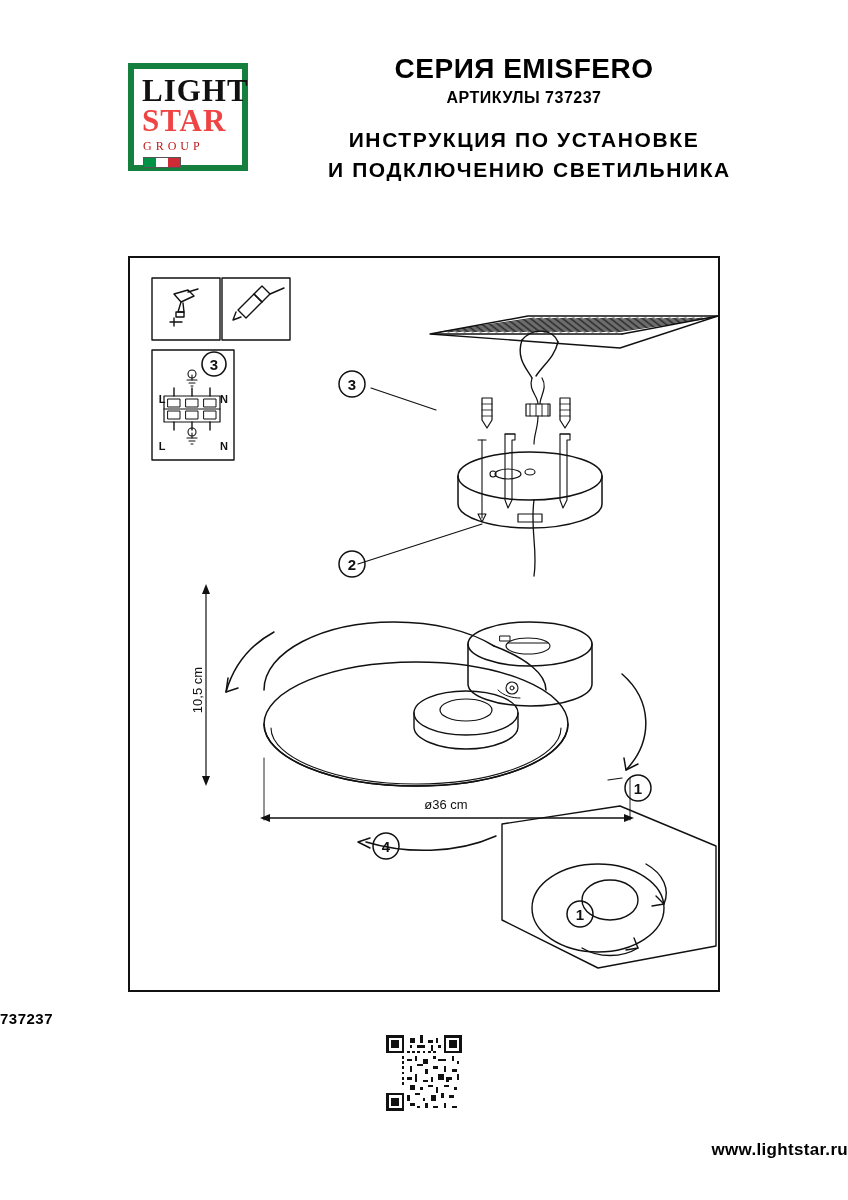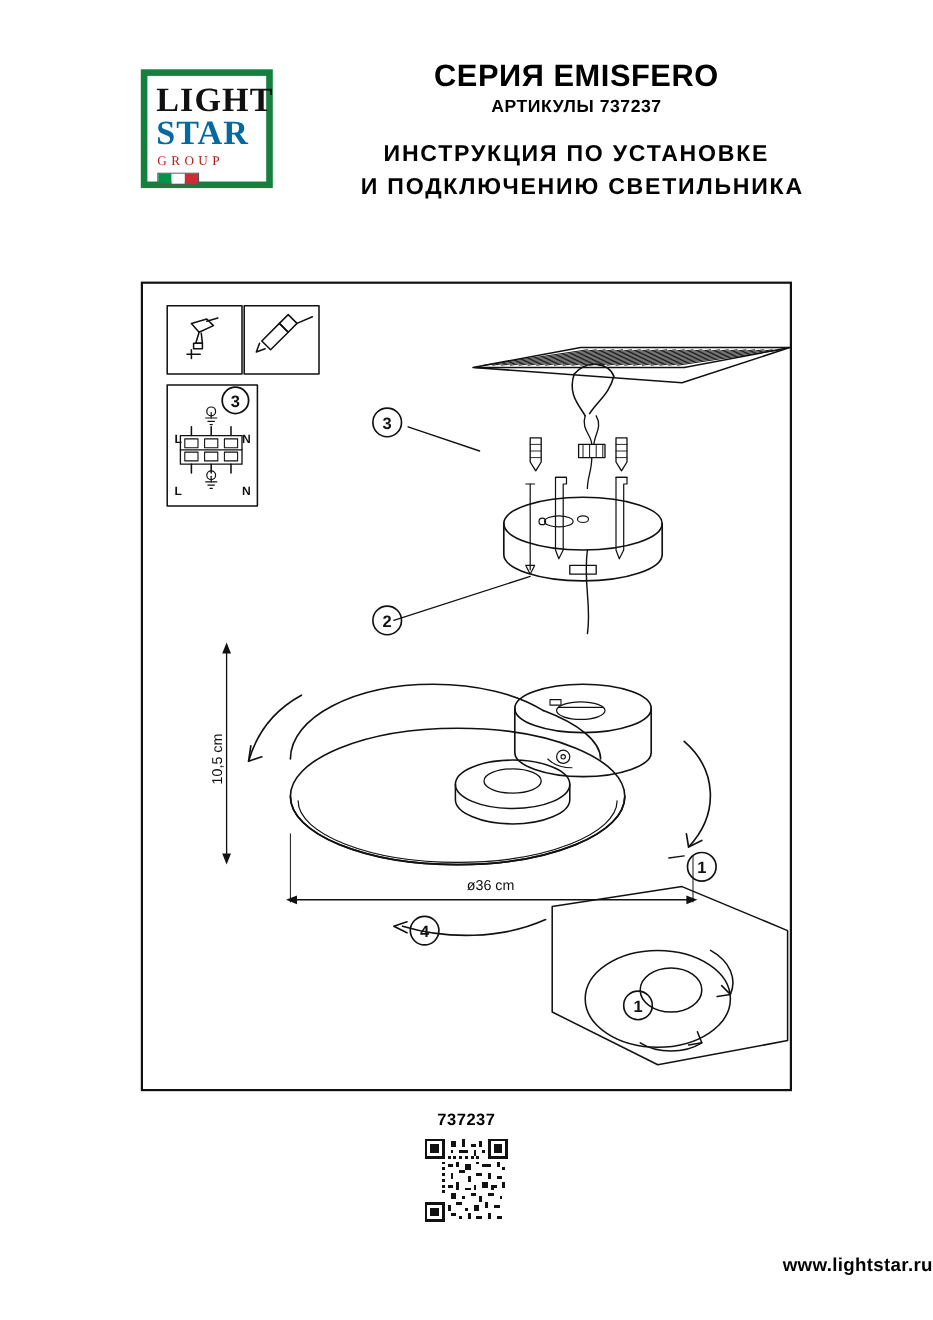--- a/index.html
+++ b/index.html
@@ -53,21 +53,21 @@
   }
   .logo-star {
     position: absolute;
     left: 8px;
     top: 36px;
     font-family: "Liberation Serif", serif;
     font-weight: bold;
     font-size: 31px;
     letter-spacing: 1px;
     line-height: 32px;
-    color: #0369a1;
+    color: #ef4444;
   }
   .logo-group {
     position: absolute;
     left: 9px;
     top: 70px;
     font-family: "Liberation Serif", serif;
     font-size: 12px;
     letter-spacing: 4px;
     color: #b91c1c;
   }
@@ -125,21 +125,20 @@
     background: #fff;
   }
   .diagram-svg { position: absolute; left: 0; top: 0; }
 
   
   .footer {
     position: absolute;
     left: 0;
     top: 1010px;
     width: 848px;
-    text-align: center;
   }
   .art-code {
     font-size: 15px;
     font-weight: bold;
     letter-spacing: 0.5px;
   }
   .qr-wrap {
     margin: 8px auto 0 auto;
     width: 76px;
     height: 76px;

